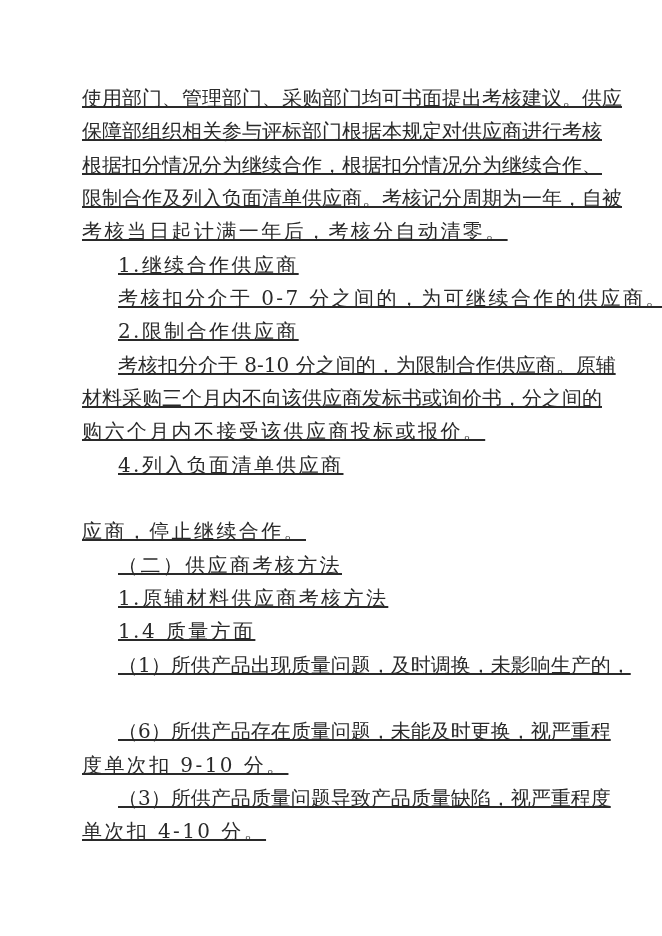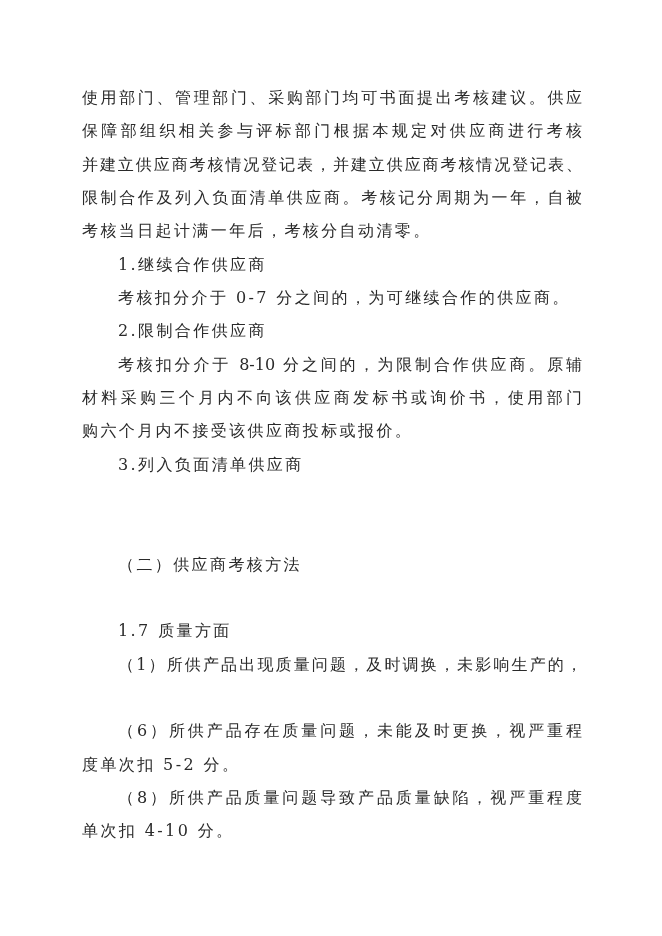--- a/index.html
+++ b/index.html
@@ -8,45 +8,48 @@
     position: absolute; left: 0; top: 0; width: 662px; height: 936px;
     background: #ffffff;
     font-family: "DejaVu Serif", "Liberation Serif", serif;
     color: #2a2a2a;
   }
   .line {
     position: absolute;
     left: 82px;
     height: 24px;
     line-height: 24px;
-    font-size: 16px;
+    font-size: 20px;
     letter-spacing: 2.4px;
     white-space: nowrap;
+    text-decoration: underline;
   }
   .line.justify { width: 500px; text-align: justify; text-align-last: justify; letter-spacing: 0; }
   .line.i2 { left: 118px; }
   .line.i2.justify { width: 464px; }
   .line.heading { font-weight: normal; left: 118px; text-align: right; }
 </style>
 </head>
 <body>
 
 <div class="page">
   <div class="line justify" style="top:86px">使用部门、管理部门、采购部门均可书面提出考核建议。供应</div>
   <div class="line justify" style="top:119px">保障部组织相关参与评标部门根据本规定对供应商进行考核</div>
-  <div class="line justify" style="top:153px">并建立供应商考核情况登记表，并建立供应商考核情况登记表、</div>
+  <div class="line justify" style="top:153px">根据扣分情况分为继续合作，根据扣分情况分为继续合作、</div>
   <div class="line" style="top:219px">考核当日起计满一年后，考核分自动清零。</div>
   <div class="line justify" style="top:186px">限制合作及列入负面清单供应商。考核记分周期为一年，自被</div>
   <div class="line i2" style="top:253px">1.继续合作供应商</div>
   <div class="line i2" style="top:286px">考核扣分介于 0-7 分之间的，为可继续合作的供应商。</div>
   <div class="line i2" style="top:319px">2.限制合作供应商</div>
   <div class="line i2 justify" style="top:353px">考核扣分介于 8-10 分之间的，为限制合作供应商。原辅</div>
-  <div class="line justify" style="top:386px">材料采购三个月内不向该供应商发标书或询价书，使用部门</div>
+  <div class="line justify" style="top:386px">材料采购三个月内不向该供应商发标书或询价书，分之间的</div>
   <div class="line" style="top:419px">购六个月内不接受该供应商投标或报价。</div>
-  <div class="line i2" style="top:453px">3.列入负面清单供应商</div>
+  <div class="line i2" style="top:453px">4.列入负面清单供应商</div>
+  <div class="line" style="top:519px">应商，停止继续合作。</div>
   <div class="line heading" style="top:553px">（二）供应商考核方法</div>
-  <div class="line i2" style="top:619px">1.7 质量方面</div>
+  <div class="line i2" style="top:586px">1.原辅材料供应商考核方法</div>
+  <div class="line i2" style="top:619px">1.4 质量方面</div>
   <div class="line i2 justify" style="top:653px">（1）所供产品出现质量问题，及时调换，未影响生产的，</div>
   <div class="line i2 justify" style="top:719px">（6）所供产品存在质量问题，未能及时更换，视严重程</div>
-  <div class="line" style="top:753px">度单次扣 5-2 分。</div>
-  <div class="line i2 justify" style="top:786px">（8）所供产品质量问题导致产品质量缺陷，视严重程度</div>
+  <div class="line" style="top:753px">度单次扣 9-10 分。</div>
+  <div class="line i2 justify" style="top:786px">（3）所供产品质量问题导致产品质量缺陷，视严重程度</div>
   <div class="line" style="top:819px">单次扣 4-10 分。</div>
 </div>
 
 </body></html>

